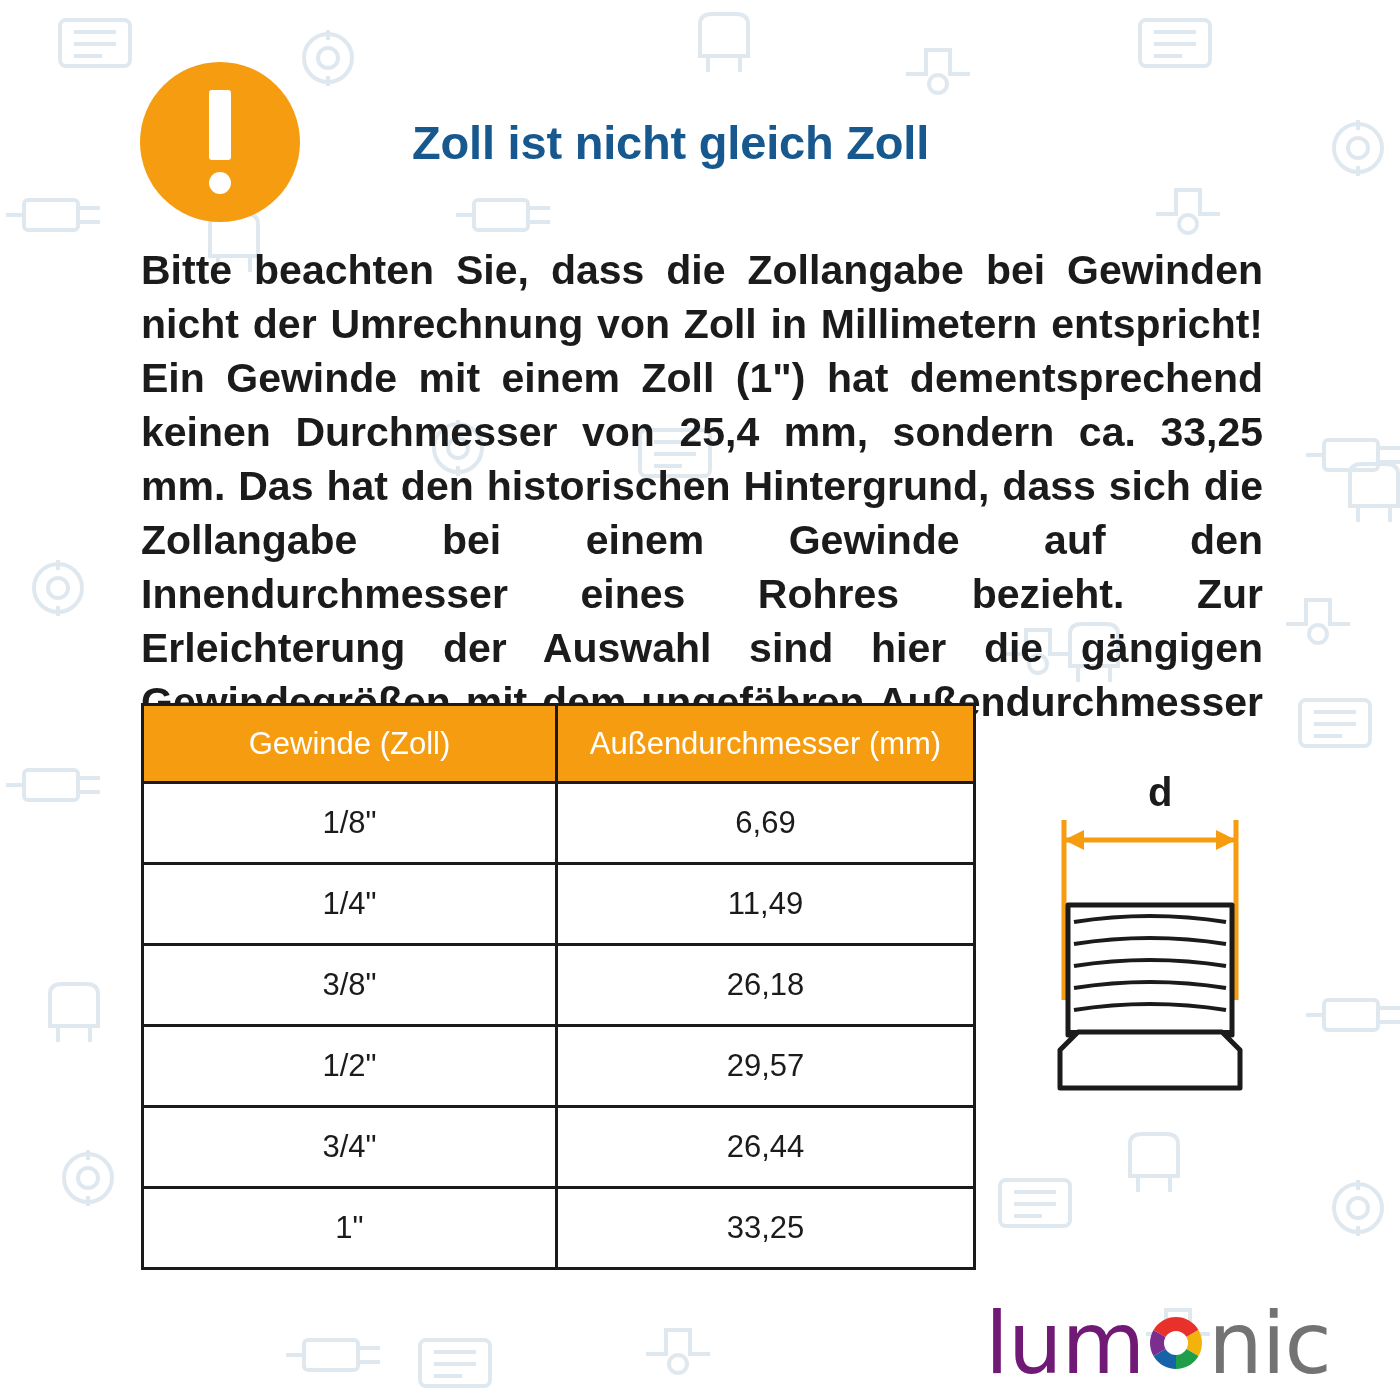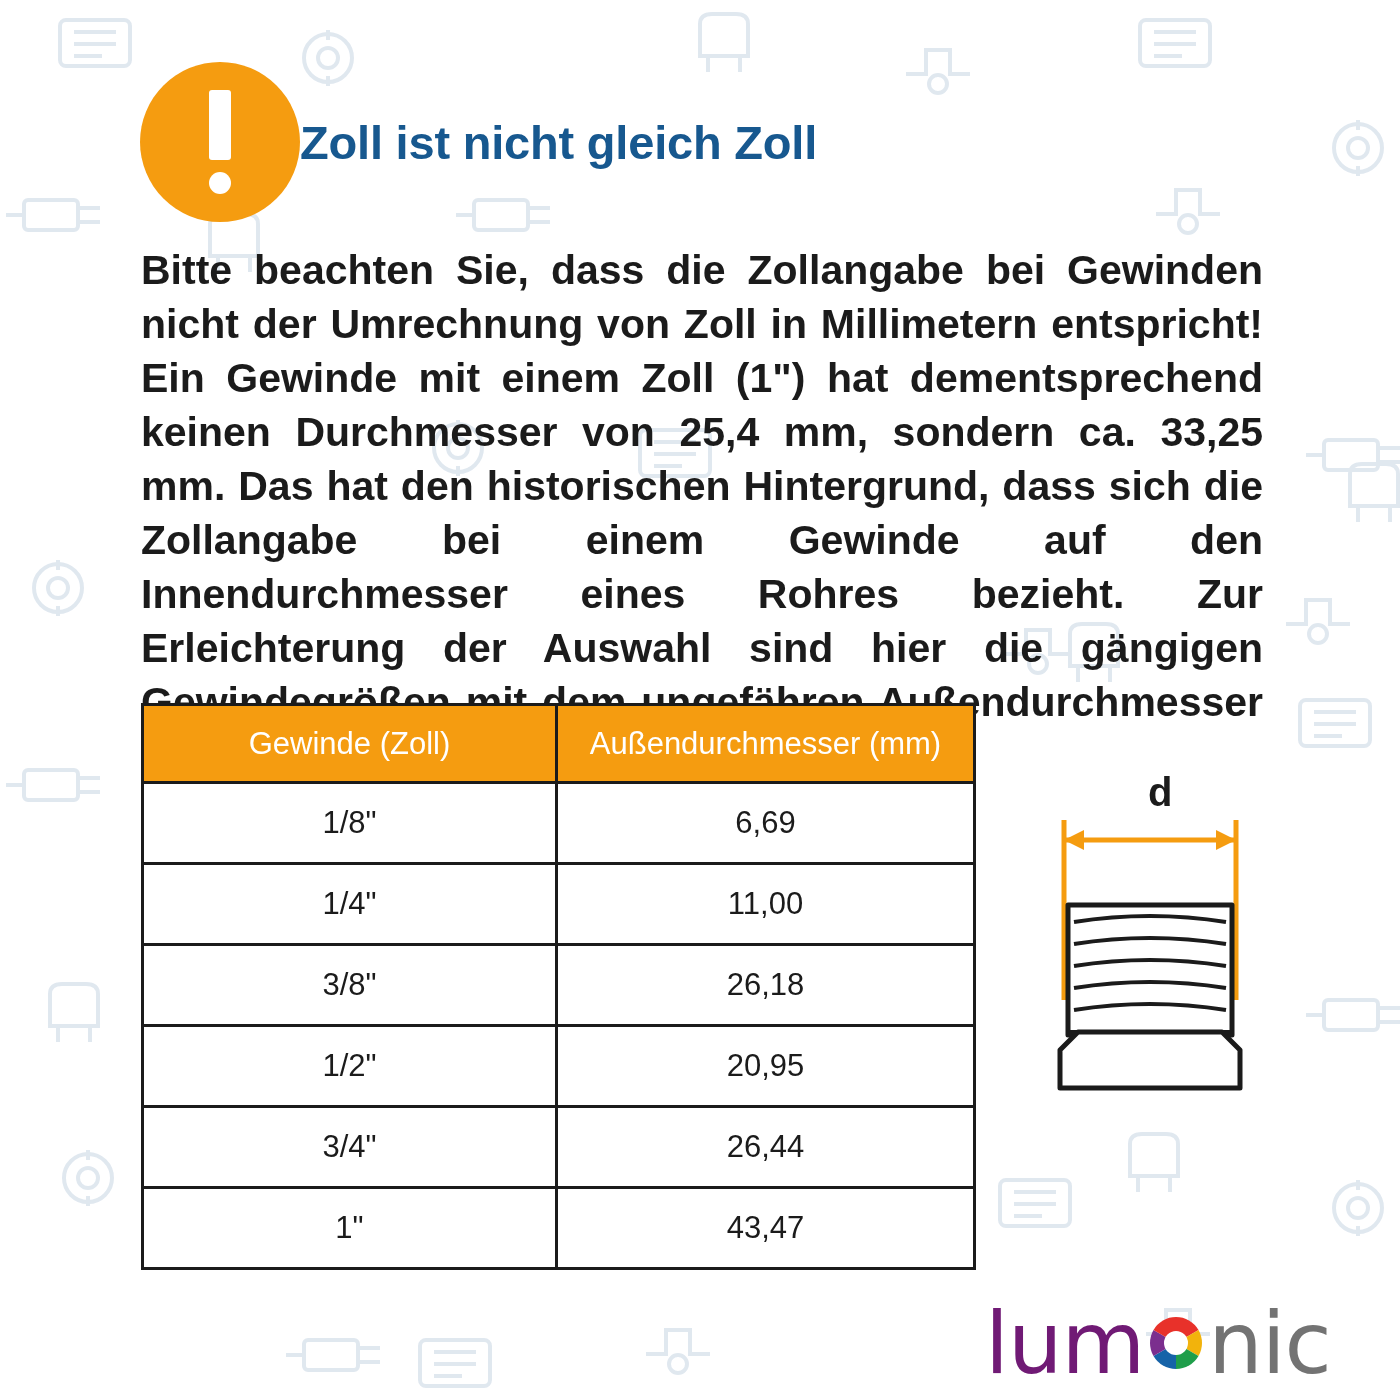--- a/index.html
+++ b/index.html
@@ -50,20 +50,21 @@
     background: #ffffff;
     border-radius: 3px;
   }
   .warn-bang .dot {
     position: absolute; left: 0; bottom: 0;
     width: 22px; height: 22px;
     background: #ffffff;
     border-radius: 50%;
   }
   .title {
+    margin-left: 112px;
     color: #17588F;
     font-size: 47px;
     font-weight: bold;
     letter-spacing: -0.2px;
     white-space: nowrap;
   }
 
   
   .paragraph {
     position: absolute;
@@ -244,37 +245,37 @@
           <th>Außendurchmesser (mm)</th>
         </tr>
       </thead>
       <tbody>
         <tr>
           <td>1/8"</td>
           <td>6,69</td>
         </tr>
         <tr>
           <td>1/4"</td>
-          <td>11,00</td>
+          <td>11,49</td>
         </tr>
         <tr>
           <td>3/8"</td>
           <td>26,18</td>
         </tr>
         <tr>
           <td>1/2"</td>
-          <td>20,95</td>
+          <td>29,57</td>
         </tr>
         <tr>
           <td>3/4"</td>
           <td>26,44</td>
         </tr>
         <tr>
           <td>1"</td>
-          <td>43,47</td>
+          <td>33,25</td>
         </tr>
       </tbody>
     </table>
 
     <div class="diagram">
       <div class="dlabel">d</div>
       <svg width="250" height="350" viewBox="0 0 250 350" aria-hidden="true">
 
         <g stroke="#F59C10" stroke-width="5" fill="none">
           <line x1="24" y1="70" x2="196" y2="70"></line>

